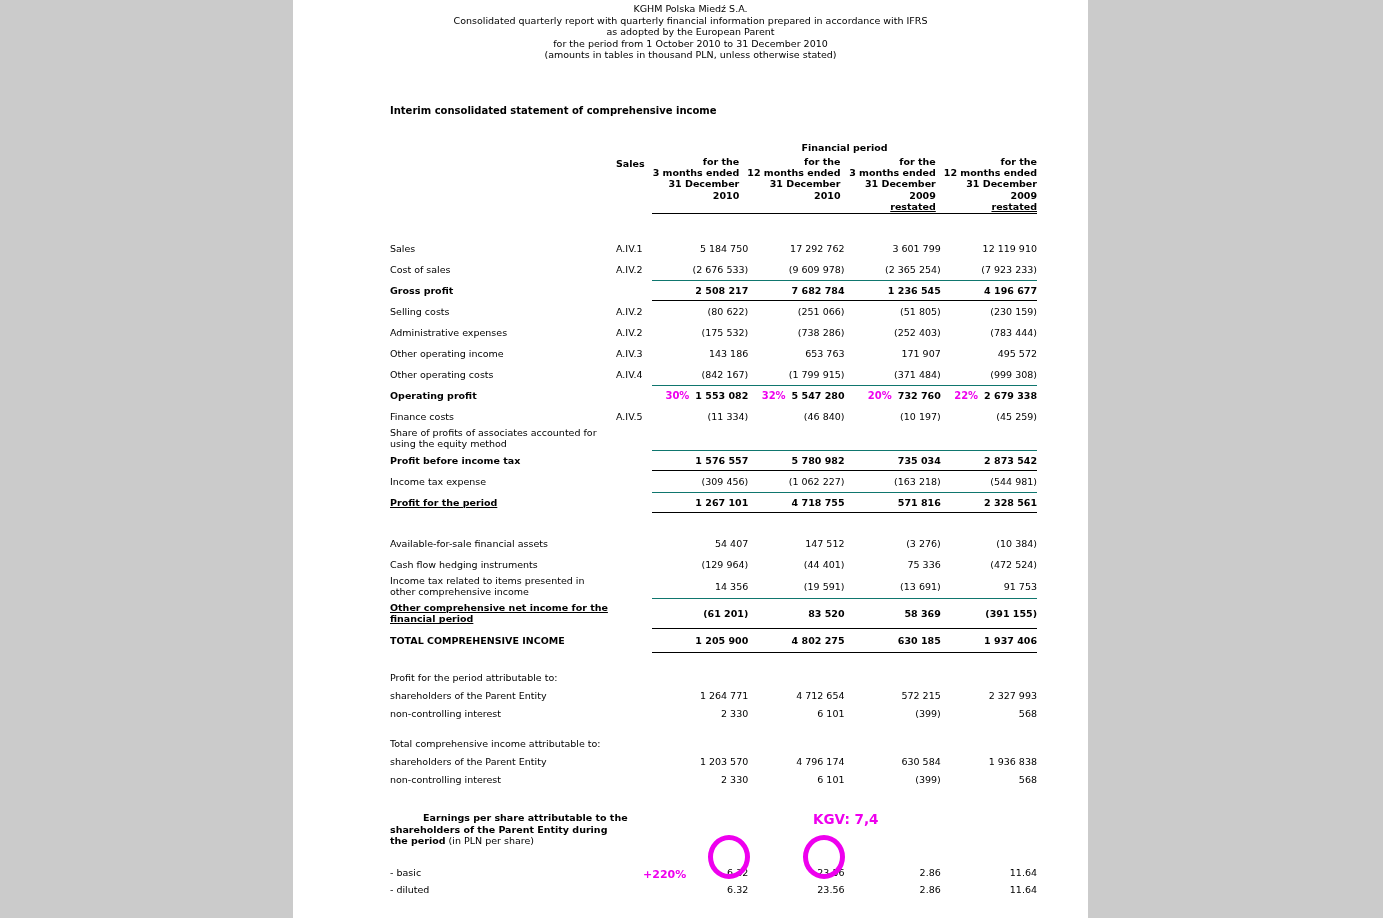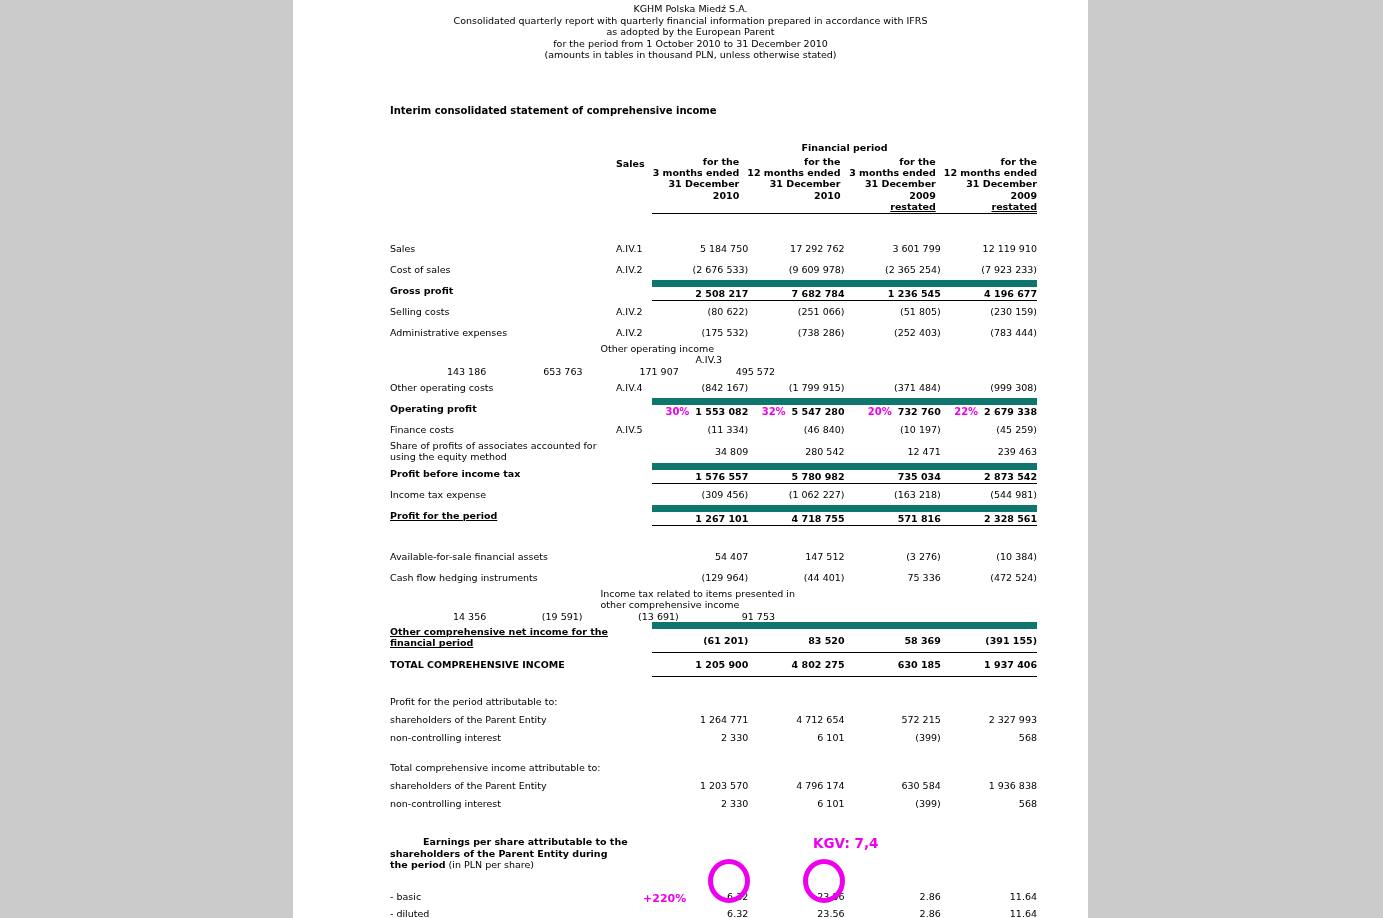--- a/index.html
+++ b/index.html
@@ -30,21 +30,21 @@
   .thead .nums { display:block; border-bottom:1px solid #000; padding-bottom:1px; }
   .fin-period { text-align:center; font-weight:bold; margin-bottom:3px; }
   .col-heads { display:flex;gap:8px; }
   .c-head { flex:1; text-align:right; font-weight:bold; line-height:11.2px; white-space:pre; }
   .note-head { font-weight:bold; padding-top:16px; }
   .u { text-decoration:underline; }
 
   
   .row { display:flex; align-items:center; min-height:21px; }
   .row.bold { font-weight:bold; }
-  .bt { border-top:7px solid #0f766e; }
+  .bt { border-top:1px solid #0f766e; }
   .bb { border-bottom:1px solid #000; }
 
   
   .ann { color:#ee00ee; font-weight:bold; font-size:10px; margin-right:6px; white-space:pre; }
   .eps-row .ann { position:absolute; right:62px; top:1px; font-size:11px; margin:0; }
   .eps-block { position:relative; margin-top:12px; }
   .eps-heading { font-weight:bold; line-height:11.5px; white-space:pre; margin-bottom:6px; }
   .eps-heading .suffix { font-weight:normal; }
   .kgv {
     position:absolute; left:423px; top:10px;
@@ -134,21 +134,21 @@
           <div class="row" style="min-height: 21px;">
             <div class="c-label">Administrative expenses</div>
             <div class="c-note">A.IV.2</div>
             <div class="nums">
               <div class="c-val"><span>(175 532)</span></div>
               <div class="c-val"><span>(738 286)</span></div>
               <div class="c-val"><span>(252 403)</span></div>
               <div class="c-val"><span>(783 444)</span></div>
             </div>
           </div>
-          <div class="row" style="min-height: 21px; flex-direction: column;">
+          <div class="row" style="min-height: 21px;">
             <div class="c-label">Other operating income</div>
             <div class="c-note">A.IV.3</div>
             <div class="nums">
               <div class="c-val"><span>143 186</span></div>
               <div class="c-val"><span>653 763</span></div>
               <div class="c-val"><span>171 907</span></div>
               <div class="c-val"><span>495 572</span></div>
             </div>
           </div>
           <div class="row" style="min-height: 21px;">
@@ -178,26 +178,20 @@
               <div class="c-val"><span>(11 334)</span></div>
               <div class="c-val"><span>(46 840)</span></div>
               <div class="c-val"><span>(10 197)</span></div>
               <div class="c-val"><span>(45 259)</span></div>
             </div>
           </div>
           <div class="row" style="min-height: 21px;">
             <div class="c-label">Share of profits of associates accounted for
 using the equity method</div>
             <div class="c-note"></div>
-            <div class="nums">
-              <div class="c-val"><span>34 809</span></div>
-              <div class="c-val"><span>280 542</span></div>
-              <div class="c-val"><span>12 471</span></div>
-              <div class="c-val"><span>239 463</span></div>
-            </div>
           </div>
           <div class="row bold" style="min-height: 21px;">
             <div class="c-label">Profit before income tax</div>
             <div class="c-note"></div>
             <div class="nums bt bb">
               <div class="c-val"><span>1 576 557</span></div>
               <div class="c-val"><span>5 780 982</span></div>
               <div class="c-val"><span>735 034</span></div>
               <div class="c-val"><span>2 873 542</span></div>
             </div>
@@ -236,21 +230,21 @@
           <div class="row" style="min-height: 21px;">
             <div class="c-label">Cash flow hedging instruments</div>
             <div class="c-note"></div>
             <div class="nums">
               <div class="c-val"><span>(129 964)</span></div>
               <div class="c-val"><span>(44 401)</span></div>
               <div class="c-val"><span>75 336</span></div>
               <div class="c-val"><span>(472 524)</span></div>
             </div>
           </div>
-          <div class="row" style="min-height: 21px; flex-direction: column;">
+          <div class="row" style="min-height: 21px;">
             <div class="c-label">Income tax related to items presented in
 other comprehensive income</div>
             <div class="c-note"></div>
             <div class="nums">
               <div class="c-val"><span>14 356</span></div>
               <div class="c-val"><span>(19 591)</span></div>
               <div class="c-val"><span>(13 691)</span></div>
               <div class="c-val"><span>91 753</span></div>
             </div>
           </div>

